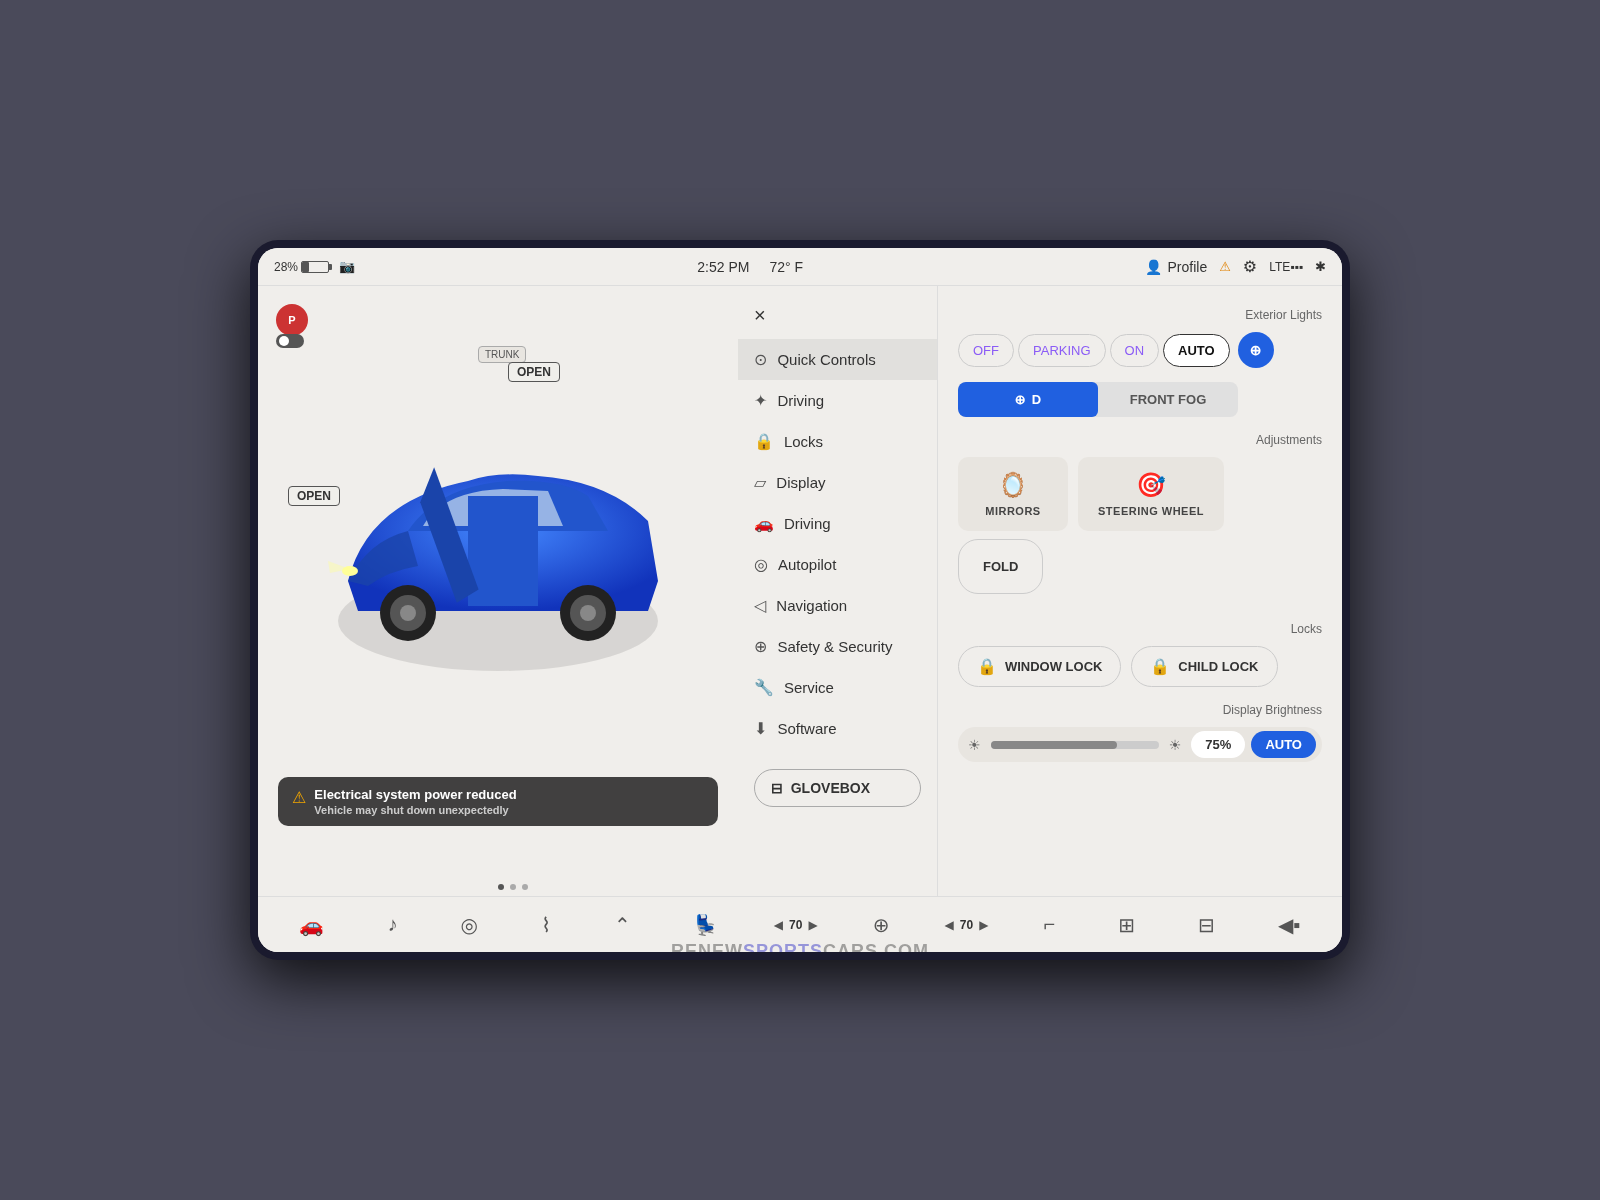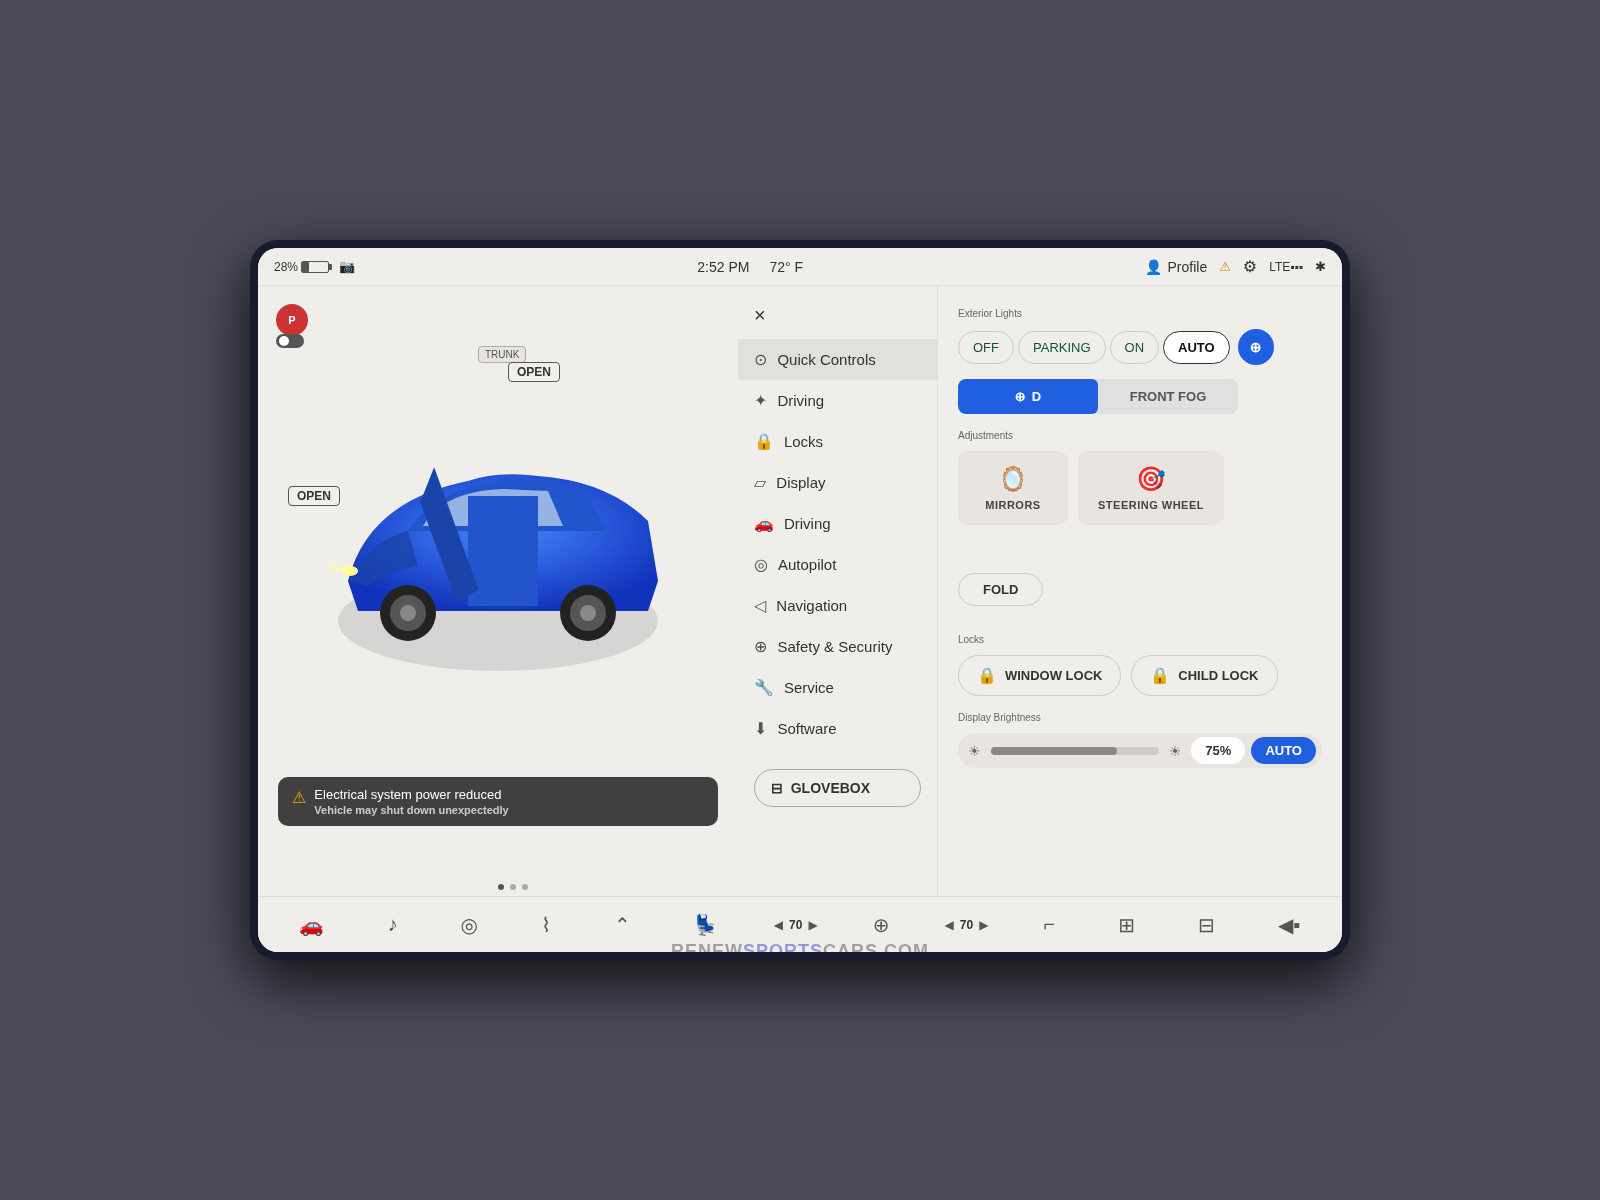--- a/index.html
+++ b/index.html
@@ -198,21 +198,21 @@
       display: flex;
       align-items: flex-start;
       gap: 8px;
     }
     .alert-icon {
       font-size: 16px;
       color: #f0a500;
       flex-shrink: 0;
       margin-top: 1px;
     }
-    .alert-title { font-weight: normal; font-size: 13px; }
+    .alert-title { font-weight: bold; font-size: 13px; }
     .alert-desc { font-size: 11px; color: #ccc; margin-top: 2px; font-weight: bold; }
     
     .menu-panel {
       width: 200px;
       flex-shrink: 0;
       background: #f0eeeb;
       border-right: 1px solid #ddd;
       padding: 10px 0;
       overflow-y: auto;
     }
@@ -253,41 +253,42 @@
       background: #f0eeeb;
     }
     
     .controls-panel {
       flex: 1;
       background: #f0eeeb;
       padding: 18px 20px;
       overflow-y: auto;
     }
     .section-title {
-      font-size: 10px;
+      font-size: 12px;
       color: #666;
       font-weight: 500;
       margin-bottom: 10px;
       margin-top: 4px;
+      text-align: right;
     }
     
     .lights-row {
       display: flex;
       align-items: center;
       gap: 4px;
       margin-bottom: 14px;
     }
     .light-btn {
       padding: 8px 14px;
       border-radius: 20px;
       border: 1.5px solid #ccc;
       background: #f0eeeb;
       font-size: 13px;
       font-weight: 500;
-      color: #14532d;
+      color: #8b5cf6;
       cursor: pointer;
     }
     .light-btn.selected {
       background: white;
       border-color: #333;
       font-weight: 700;
       color: #111;
     }
     .light-icon-btn {
       width: 36px;
@@ -350,27 +351,26 @@
       gap: 6px;
       cursor: pointer;
       min-width: 110px;
     }
     .adj-icon { font-size: 24px; color: #444; }
     .adj-label { font-size: 11px; font-weight: 600; color: #444; letter-spacing: 0.5px; }
     .fold-btn {
       border: 1.5px solid #ccc;
       border-radius: 20px;
       background: #f0eeeb;
-      padding: 8px 24px;
+      padding: 19px 24px;
       font-size: 13px;
       font-weight: 600;
       color: #333;
       cursor: pointer;
       margin-bottom: 14px;
-      margin-top: 40px;
     }
     
     .locks-row {
       display: flex;
       align-items: center;
       gap: 10px;
       margin-bottom: 16px;
     }
     .lock-btn {
       display: flex;

